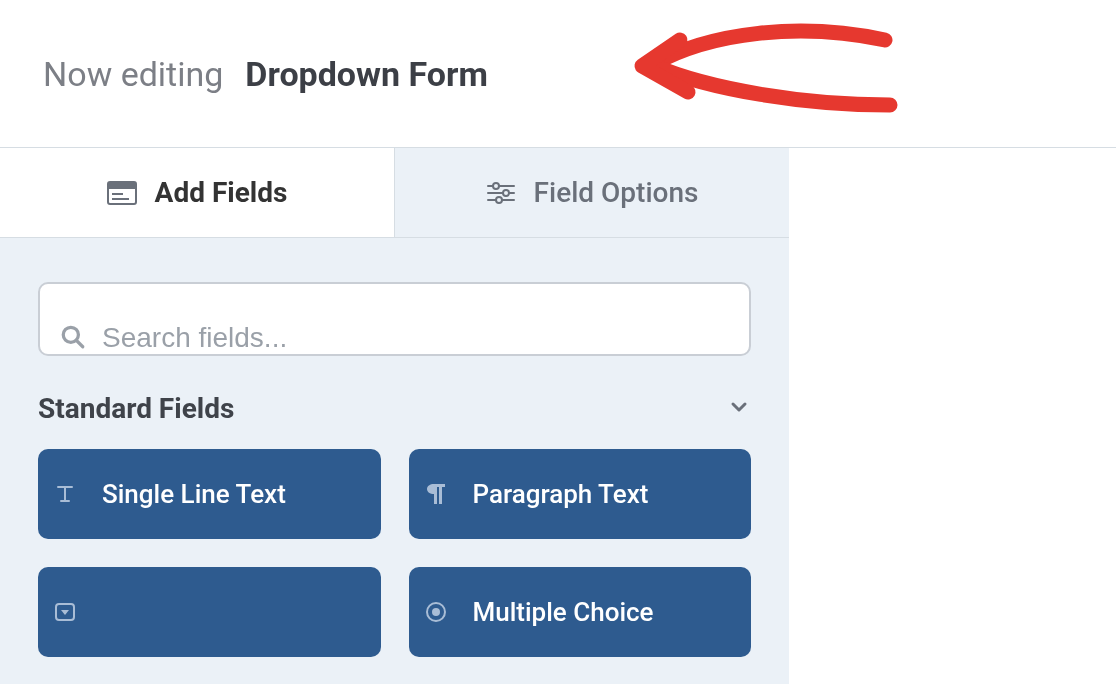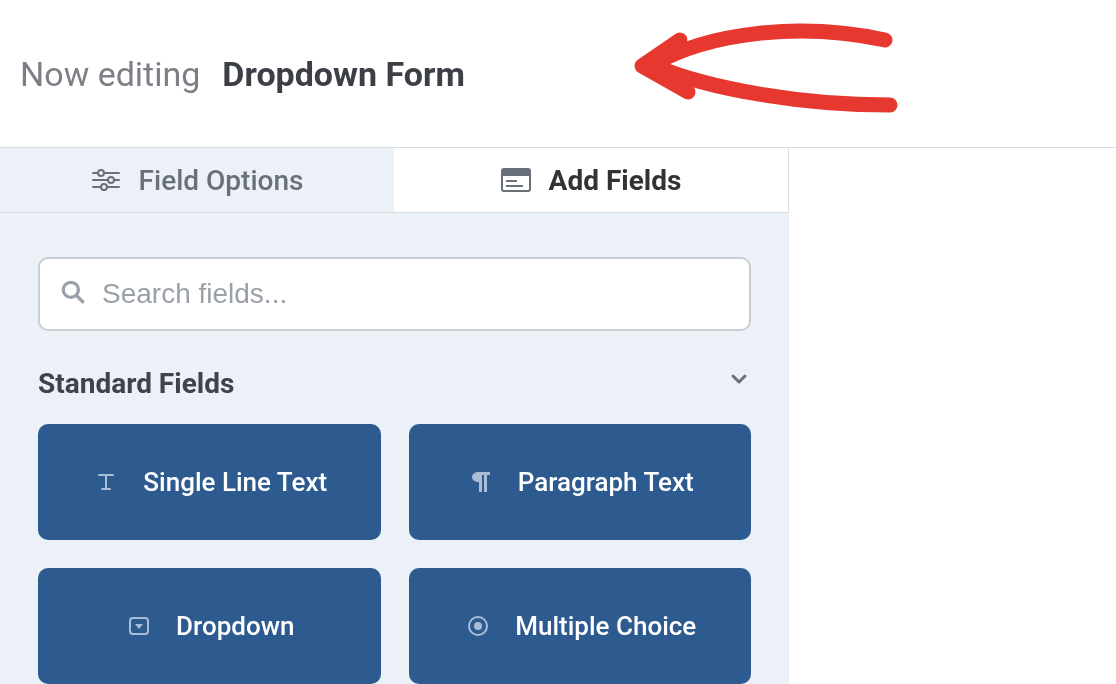--- a/index.html
+++ b/index.html
@@ -9,21 +9,21 @@
     background: #fff;
     color: #444;
     position: relative;
   }
 
   
   .topbar {
     height: 147px;
     display: flex;
     align-items: center;
-    padding-left: 20px;
+    padding-left: 43px;
     gap: 16px;
     background: #fff;
     position: relative;
   }
   .topbar .muted {
     font-size: 34px;
     color: #7c7f86;
     font-weight: 400;
   }
   .topbar .title {
@@ -97,21 +97,21 @@
   .tab .ico { display:inline-flex; color:#6a707a; }
   .tab.active .ico { color:#6a707a; }
 
   
   .side-body {
     padding: 44px 38px 0 38px;
   }
 
   .search {
     display: flex;
-    align-items: center;
+    align-items: flex-end;
     background: #fff;
     border: 2px solid #c9ced5;
     border-radius: 10px;
     height: 74px;
     padding: 0 20px;
     gap: 16px;
   }
   .search input {
     border: none;
     outline: none;
@@ -119,46 +119,46 @@
     color: #9aa0a8;
     width: 100%;
     background: transparent;
   }
   .search input::placeholder { color: #9aa0a8; }
   .search .mag { color: #9aa0a8; }
 
   .section-head {
     margin-top: 36px;
     display: flex;
+    align-items: center;
     justify-content: space-between;
   }
   .section-title {
     font-size: 28px;
     font-weight: 700;
     color: #3f434a;
   }
 
   .grid {
     margin-top: 24px;
     display: grid;
     grid-template-columns: 1fr 1fr;
     gap: 28px;
   }
   .field-btn {
     background: #2e5b8f;
     color: #fff;
     border-radius: 10px;
-    height: 116px;
+    height: 90px;
     display: flex;
     align-items: center;
-    padding: 0 24px;
+    padding: 0 12px;
     gap: 22px;
     font-size: 26px;
     font-weight: 500;
-    justify-content: center;
   }
   .field-btn .fico {
     width: 30px;
     display:flex;
     justify-content:center;
     color: #a9bdd6;
   }
 
   
   .panel {
@@ -220,44 +220,44 @@
       <path d="M80 30 L42 56 L88 82"></path>
     </g>
   </svg>
 </div>
 
 <div class="workspace">
 
   <div class="sidebar">
 
     <div class="tabs">
+      <div class="tab active">
+        <span class="ico">
+          <svg width="30" height="24" viewBox="0 0 30 24">
+              <rect x="1" y="1" width="28" height="22" rx="2" fill="none" stroke="currentColor" stroke-width="2"></rect>
+              <rect x="1" y="1" width="28" height="7" fill="currentColor"></rect>
+              <line x1="5" y1="13" x2="16" y2="13" stroke="currentColor" stroke-width="2"></line>
+              <line x1="5" y1="18" x2="22" y2="18" stroke="currentColor" stroke-width="2"></line>
+            </svg>
+        </span>
+        <span>Add Fields</span>
+      </div>
       <div class="tab inactive">
         <span class="ico">
           <svg width="30" height="26" viewBox="0 0 30 26" stroke="currentColor" stroke-width="2" fill="none" stroke-linecap="round">
             <line x1="2" y1="6" x2="28" y2="6"></line>
               <circle cx="10" cy="6" r="3" fill="#ebf1f7"></circle>
             <line x1="2" y1="13" x2="28" y2="13"></line>
               <circle cx="20" cy="13" r="3" fill="#ebf1f7"></circle>
             <line x1="2" y1="20" x2="28" y2="20"></line>
               <circle cx="13" cy="20" r="3" fill="#ebf1f7"></circle>
           </svg>
         </span>
         <span>Field Options</span>
       </div>
-      <div class="tab active">
-        <span class="ico">
-          <svg width="30" height="24" viewBox="0 0 30 24">
-              <rect x="1" y="1" width="28" height="22" rx="2" fill="none" stroke="currentColor" stroke-width="2"></rect>
-              <rect x="1" y="1" width="28" height="7" fill="currentColor"></rect>
-              <line x1="5" y1="13" x2="16" y2="13" stroke="currentColor" stroke-width="2"></line>
-              <line x1="5" y1="18" x2="22" y2="18" stroke="currentColor" stroke-width="2"></line>
-            </svg>
-        </span>
-        <span>Add Fields</span>
-      </div>
     </div>
 
     <div class="side-body">
       <div class="search">
         <span class="mag">
           <svg width="26" height="26" viewBox="0 0 24 24" fill="none" stroke="currentColor" stroke-width="3" stroke-linecap="round">
               <circle cx="10" cy="10" r="7"></circle>
               <line x1="21" y1="21" x2="15" y2="15"></line>
             </svg>
         </span>
@@ -294,21 +294,20 @@
           <span>Paragraph Text</span>
         </div>
 
         <div class="field-btn">
           <span class="fico">
             <svg width="24" height="24" viewBox="0 0 24 24" fill="none" stroke="currentColor" stroke-width="2">
                 <rect x="3" y="4" width="18" height="16" rx="3"></rect>
                 <polygon points="8,10 16,10 12,15" fill="currentColor" stroke="none"></polygon>
               </svg>
           </span>
-          <span>Dropdown</span>
         </div>
 
         <div class="field-btn">
           <span class="fico">
             <svg width="24" height="24" viewBox="0 0 24 24" fill="none" stroke="currentColor" stroke-width="2">
                 <circle cx="12" cy="12" r="9"></circle>
                 <circle cx="12" cy="12" r="4" fill="currentColor" stroke="none"></circle>
               </svg>
           </span>
           <span>Multiple Choice</span>

